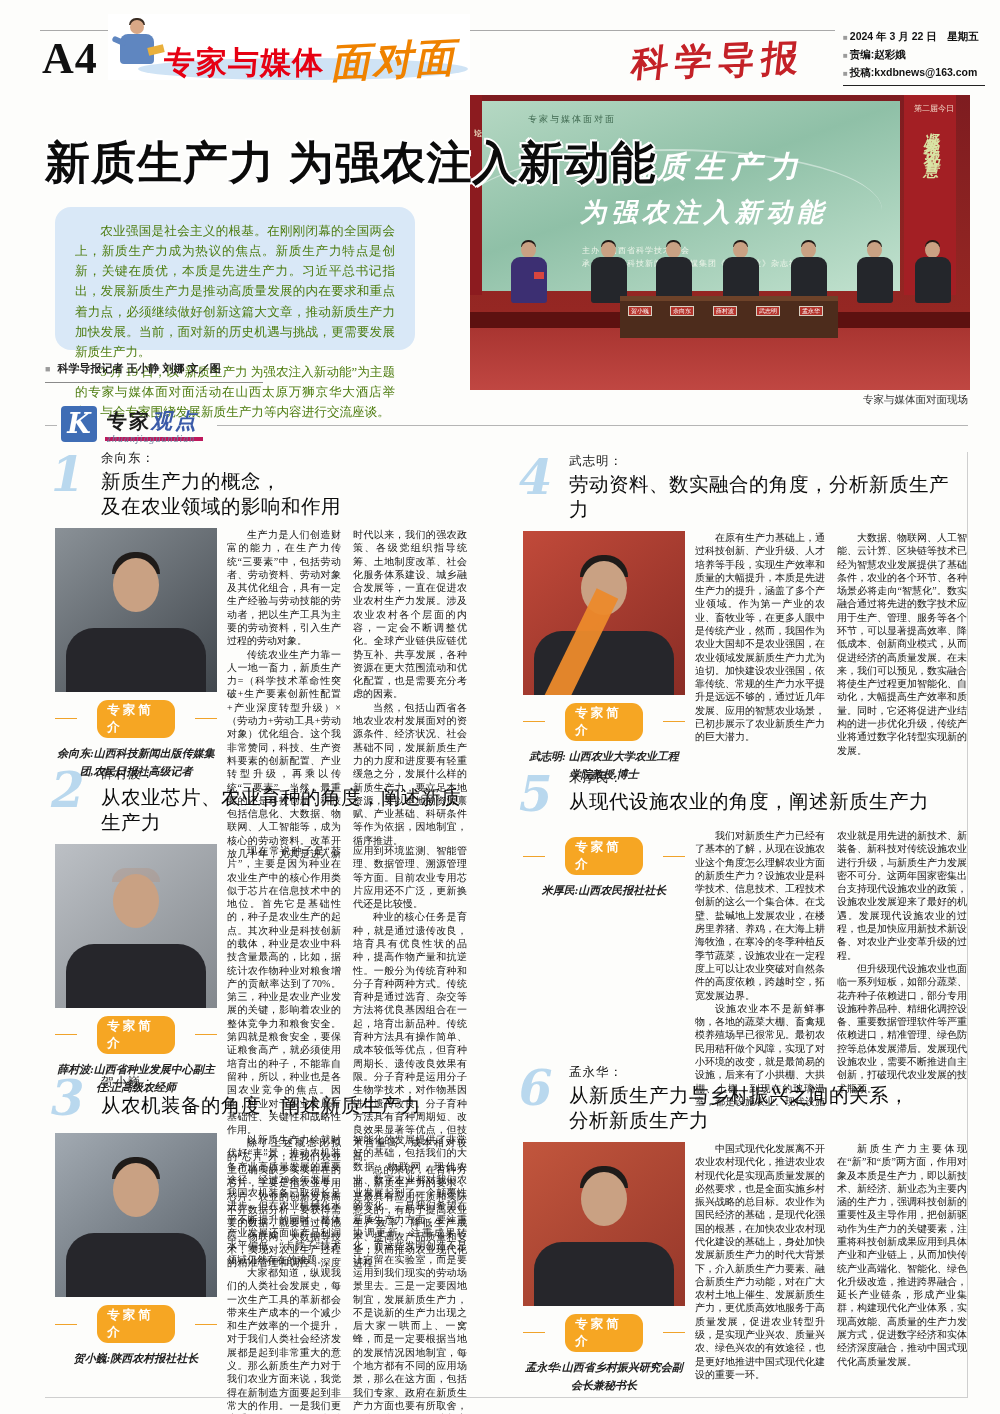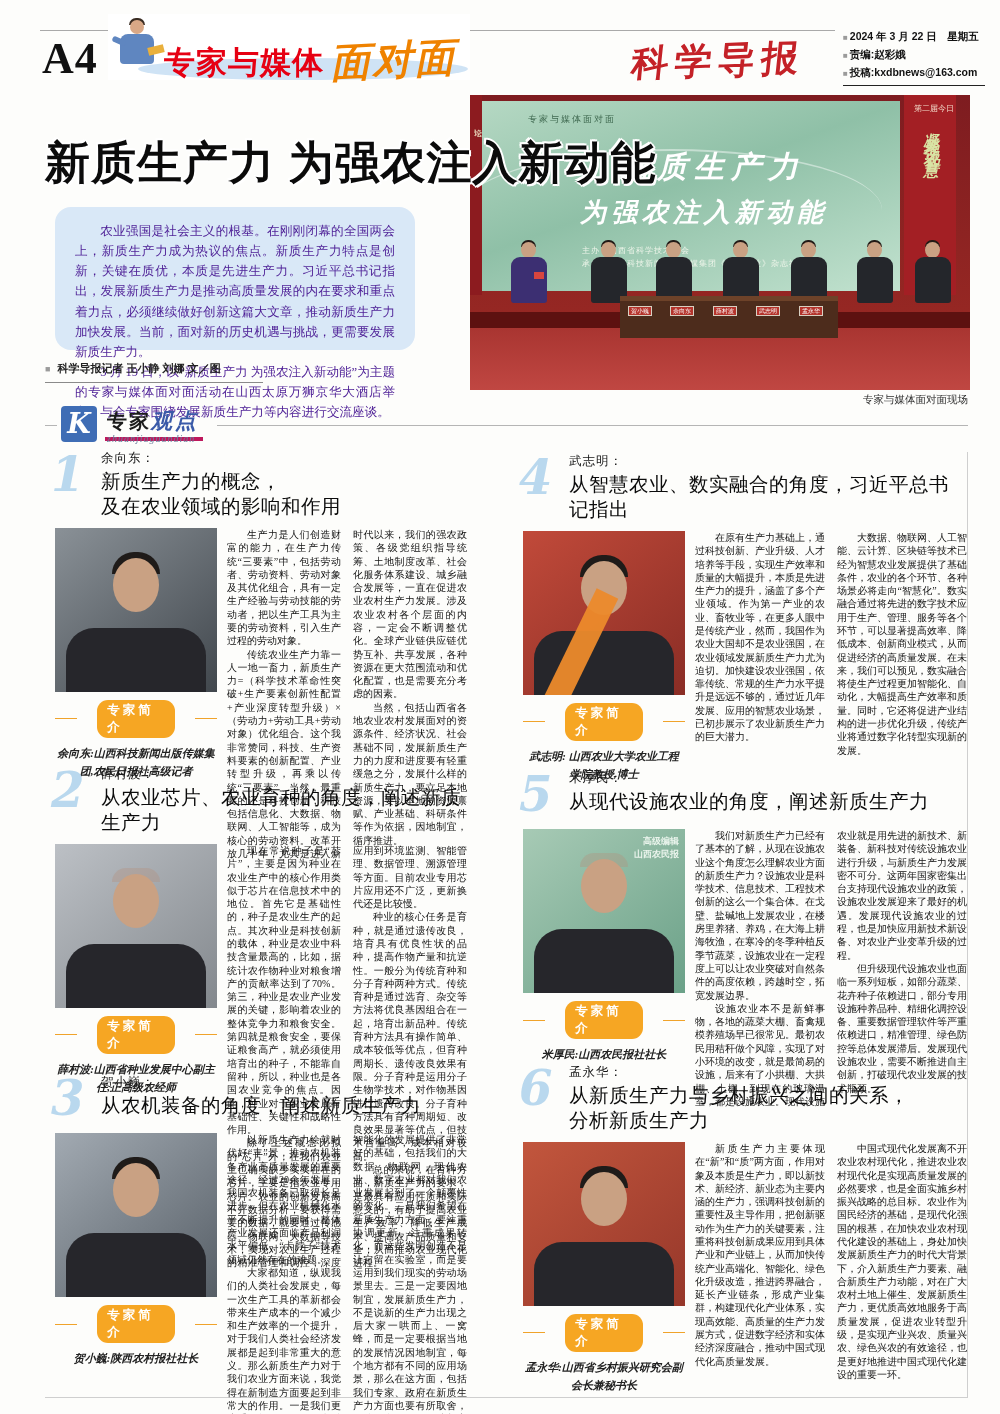--- a/index.html
+++ b/index.html
@@ -29,21 +29,21 @@
         font-size:37px;color:#c42127;letter-spacing:6px;transform:skewX(-8deg) rotate(-2deg);}
   .infobox{position:absolute;left:843px;top:28px;width:142px;font-family:"Liberation Sans",sans-serif;
         font-size:10.5px;font-weight:bold;color:#111;line-height:16px;border-bottom:1px solid #222;padding-bottom:3px;}
   .infobox .sq{color:#9b9b9b;font-size:8px;margin-right:2px;}
 
   
   .headline{position:absolute;left:45px;top:133px;z-index:6;font-family:"Liberation Sans",sans-serif;
         font-weight:900;font-size:45px;color:#0b0b0b;letter-spacing:1px;white-space:nowrap;
         text-shadow:2px 0 0 #fff,-2px 0 0 #fff,0 2px 0 #fff,0 -2px 0 #fff,2px 2px 0 #fff,-2px -2px 0 #fff;}
   .introbox{position:absolute;left:55px;top:207px;width:360px;height:143px;background:#d9e8f7;
-        border-radius:16px;padding:14px 20px;font-size:12.6px;line-height:1.6;text-align:justify;color:#4c1d95;}
+        border-radius:16px;padding:14px 20px;font-size:12.6px;line-height:1.6;text-align:justify;color:#4d7c0f;}
   .introbox p{margin:0;text-indent:2em;}
   .byline{position:absolute;left:45px;top:361px;width:218px;font-size:11px;font-weight:bold;color:#222;
         border-bottom:1px solid #8a8a8a;padding-bottom:6px;font-family:"Liberation Sans",sans-serif;}
   .byline .sq{color:#9b9b9b;font-size:9px;margin-right:4px;}
 
   
   .photo{position:absolute;left:470px;top:95px;width:500px;height:295px;overflow:hidden;
         background:linear-gradient(#7e1c20,#9e2b24);}
   .ph-screen{position:absolute;left:12px;top:6px;right:70px;height:190px;
         background:linear-gradient(160deg,#b5d8c3,#8fc0a7 45%,#c2e2cf);}
@@ -326,21 +326,21 @@
         <p data-name="paragraph">以新质生产力绘就时代好“丰”景，推动农机装备产业高质量发展的重要途径。经过20余年发展，我国农机装备已取得长足进步，但在农业机械化水平不断提升的同时，整体产业发展还面临产品利润水平偏低、“卡脖子”技术领域仍然存在的难题。</p>
         <p data-name="paragraph">大家都知道，纵观我们的人类社会发展史，每一次生产工具的革新都会带来生产成本的一个减少和生产效率的一个提升，对于我们人类社会经济发展都是起到非常重大的意义。那么新质生产力对于我们农业方面来说，我觉得在新制造方面要起到非常大的作用。一是我们更注重智能化、绿色化和融合化，尤其是我们基于现在互联网的发展，为我们智能化的发展提供了非常好的基础，包括我们的大数据、物联网，现代农业、数字农业都对我们农业发展起到了一个颠覆性的变化。二是我们希望在新质生产力方面，要注重协调更新、注重成果转化，而这些发明创造不是让它留在实验室，而是要运用到我们现实的劳动场景里去。三是一定要因地制宜，发展新质生产力，不是说新的生产力出现之后大家一哄而上、一窝蜂，而是一定要根据当地的发展情况因地制宜，每个地方都有不同的应用场景，那么在这方面，包括我们专家、政府在新质生产力方面也要有所取舍，那么有所区别，因地制宜就进行发展。</p>
       </div>
   </div>
 </div>
 
 <div class="expert ex4" data-name="expert-block">
   <div class="ex-head">
     <div class="ex-num" data-name="expert-number">4</div>
     <div class="ex-name" data-name="expert-name">武志明：</div>
-    <div class="ex-title" data-name="expert-title">从智慧农业、数实融合的角度，习近平总书记指出</div>
+    <div class="ex-title" data-name="expert-title">劳动资料、数实融合的角度，分析新质生产力</div>
   </div>
   <div class="ex-body">
     <div class="ex-left">
       <div class="ex-photo pbg4" data-name="expert-photo">
           <div class="hair"></div>
           <div class="head"></div>
           <div class="shoulders"></div>
           <div class="sash"></div>
         </div>
       <div class="tag-row">
@@ -358,27 +358,20 @@
 </div>
 
 <div class="expert ex5" data-name="expert-block">
   <div class="ex-head">
     <div class="ex-num" data-name="expert-number">5</div>
     <div class="ex-name" data-name="expert-name">米厚民：</div>
     <div class="ex-title" data-name="expert-title">从现代设施农业的角度，阐述新质生产力</div>
   </div>
   <div class="ex-body">
     <div class="ex-left">
-      <div class="ex-photo pbg5" data-name="expert-photo">
-          <div class="hair bald"></div>
-          <div class="head"></div>
-          <div class="shoulders"></div>
-          <div class="photo-note" data-name="photo-backdrop-text">高级编辑
-山西农民报</div>
-        </div>
       <div class="tag-row">
           <span class="tag-dash"></span>
           <span class="tag-pill" data-name="profile-label">专家简介</span>
           <span class="tag-dash"></span>
         </div>
       <div class="ex-profile" data-name="expert-profile">米厚民:山西农民报社社长</div>
     </div>
     <div class="ex-cols" data-name="expert-text">
         <p data-name="paragraph">我们对新质生产力已经有了基本的了解，从现在设施农业这个角度怎么理解农业方面的新质生产力？设施农业是科学技术、信息技术、工程技术创新的这么一个集合体。在戈壁、盐碱地上发展农业，在楼房里养猪、养鸡，在大海上耕海牧渔，在寒冷的冬季种植反季节蔬菜，设施农业在一定程度上可以让农业突破对自然条件的高度依赖，跨越时空，拓宽发展边界。</p>
         <p data-name="paragraph">设施农业本不是新鲜事物，各地的蔬菜大棚、畜禽规模养殖场早已很常见。最初农民用秸秆做个风障，实现了对小环境的改变，就是最简易的设施，后来有了小拱棚、大拱棚、土棚，到现在的玻璃温室，都是设施农业。现代设施农业就是用先进的新技术、新装备、新科技对传统设施农业进行升级，与新质生产力发展密不可分。这两年国家密集出台支持现代设施农业的政策，设施农业发展迎来了最好的机遇。发展现代设施农业的过程，也是加快应用新技术新设备、对农业产业变革升级的过程。</p>
@@ -402,17 +395,17 @@
           <div class="shoulders"></div>
         </div>
       <div class="tag-row">
           <span class="tag-dash"></span>
           <span class="tag-pill" data-name="profile-label">专家简介</span>
           <span class="tag-dash"></span>
         </div>
       <div class="ex-profile" data-name="expert-profile">孟永华:山西省乡村振兴研究会副会长兼秘书长</div>
     </div>
     <div class="ex-cols" data-name="expert-text">
+        <p data-name="paragraph">中国式现代化发展离不开农业农村现代化，推进农业农村现代化是实现高质量发展的必然要求，也是全面实施乡村振兴战略的总目标。农业作为国民经济的基础，是现代化强国的根基，在加快农业农村现代化建设的基础上，身处加快发展新质生产力的时代大背景下，介入新质生产力要素、融合新质生产力动能，对在广大农村土地上催生、发展新质生产力，更优质高效地服务于高质量发展，促进农业转型升级，是实现产业兴农、质量兴农、绿色兴农的有效途径，也是更好地推进中国式现代化建设的重要一环。</p>
         <p data-name="paragraph">新质生产力主要体现在“新”和“质”两方面，作用对象及本质是生产力，即以新技术、新经济、新业态为主要内涵的生产力，强调科技创新的重要性及主导作用，把创新驱动作为生产力的关键要素，注重将科技创新成果应用到具体产业和产业链上，从而加快传统产业高端化、智能化、绿色化升级改造，推进跨界融合，延长产业链条，形成产业集群，构建现代化产业体系，实现高效能、高质量的生产力发展方式，促进数字经济和实体经济深度融合，推动中国式现代化高质量发展。</p>
-        <p data-name="paragraph">中国式现代化发展离不开农业农村现代化，推进农业农村现代化是实现高质量发展的必然要求，也是全面实施乡村振兴战略的总目标。农业作为国民经济的基础，是现代化强国的根基，在加快农业农村现代化建设的基础上，身处加快发展新质生产力的时代大背景下，介入新质生产力要素、融合新质生产力动能，对在广大农村土地上催生、发展新质生产力，更优质高效地服务于高质量发展，促进农业转型升级，是实现产业兴农、质量兴农、绿色兴农的有效途径，也是更好地推进中国式现代化建设的重要一环。</p>
       </div>
   </div>
 </div>
 
 </body></html>

